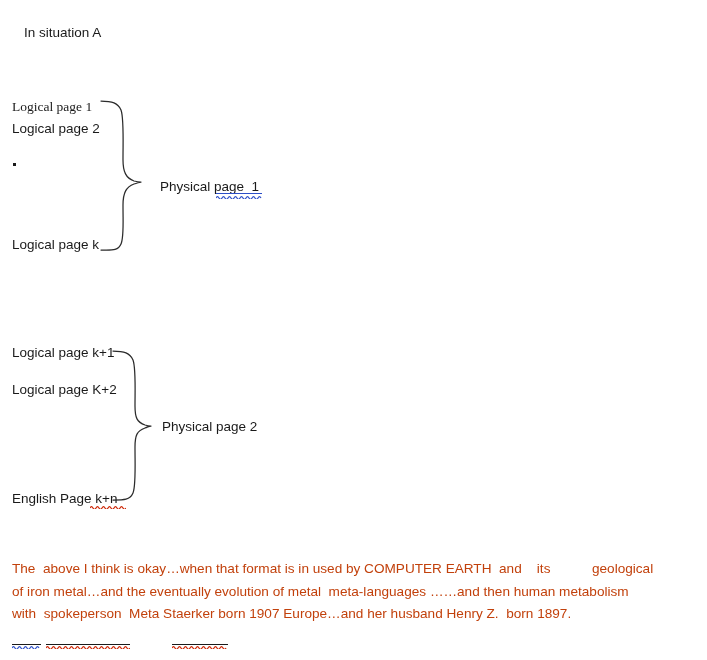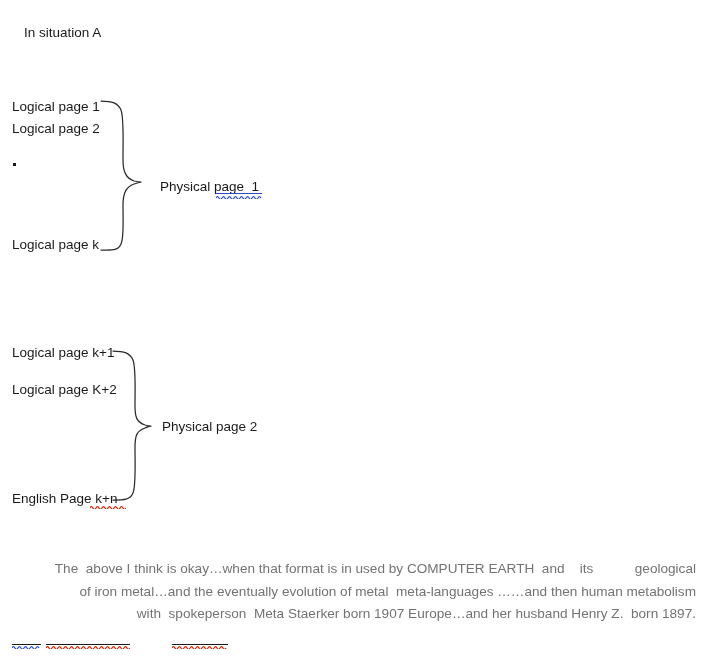--- a/index.html
+++ b/index.html
@@ -84,32 +84,31 @@
     position: absolute;
     left: 12px;
     top: 561px;
     width: 684px;
     font-size: 13.6px;
   }
   .para-line {
     position: relative;
     height: 22.5px;
     white-space: pre;
-    color: #737373;
-    text-align: right;
+    color: #c2410c;
   }
 </style>
 </head>
 <body>
 
 <div class="doc-canvas">
 
   <div class="txt heading" style="left:12px; top:26px;">In situation A</div>
 
-  <div class="txt" style="left:12px; top:100px;">Logical page 1</div>
+  <div class="txt" style="left:12px; top:100px;font-family:Liberation Serif, serif;">Logical page 1</div>
 
   <div class="txt" style="left:12px; top:122px;">Logical page 2</div>
 
   <div class="dot" style="left:13px; top:163px;"></div>
 
   <div class="txt" style="left:12px; top:238px;">Logical page k</div>
 
   <div class="txt" style="left:160px; top:180px;">Physical page  1</div>
 
   <div class="squiggle" style="left:216px; top:195px; width:46px;">

